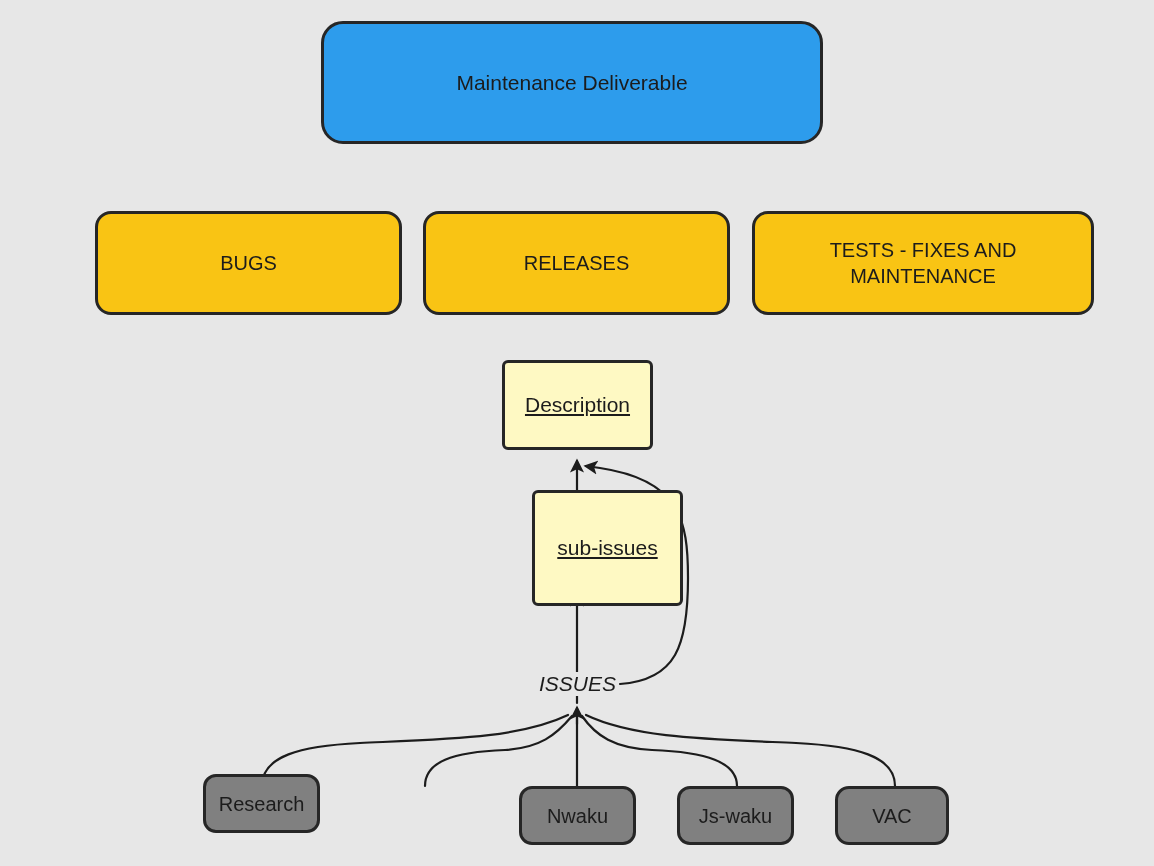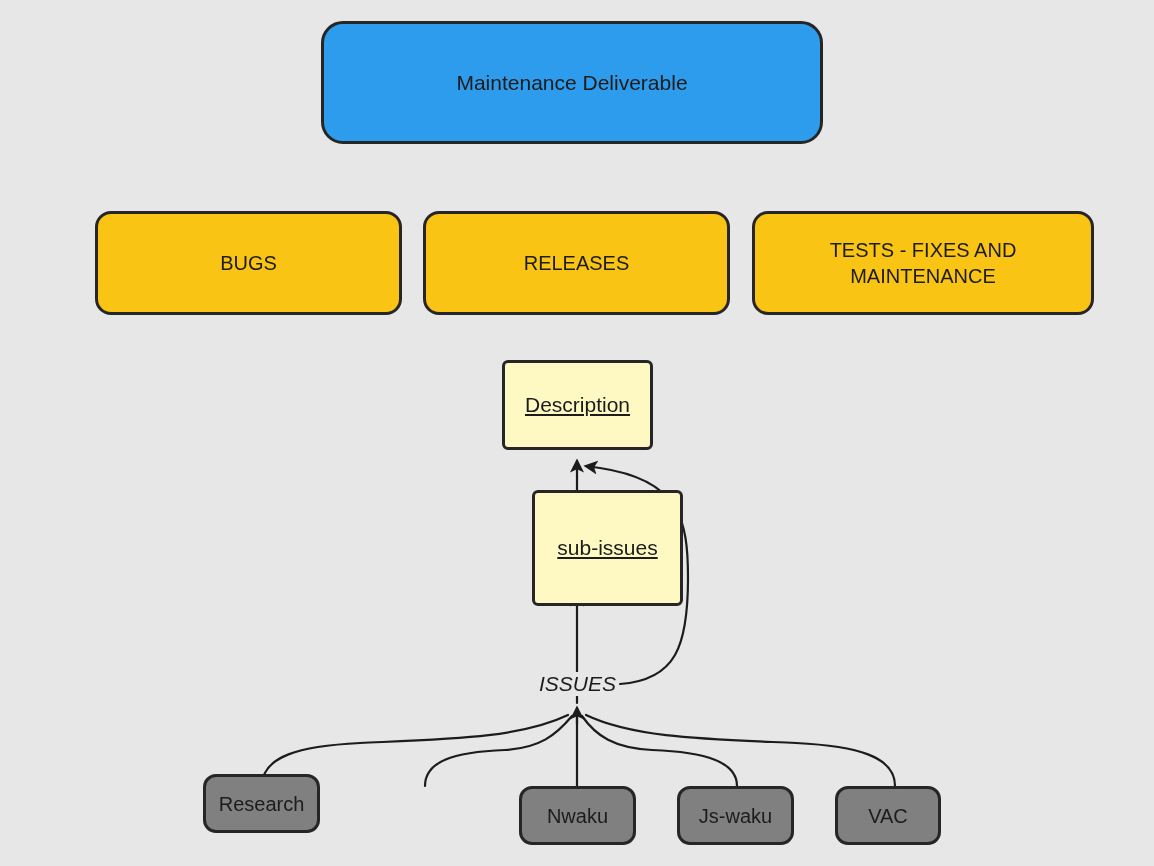--- a/index.html
+++ b/index.html
@@ -124,15 +124,15 @@
 
   <div class="edge-label" style="left:537px; top:672px;">ISSUES</div>
 
   <div class="node node-gray" style="left:203px; top:774px; width:117px; height:59px;">Research</div>
 
 
   <div class="node node-gray" style="left:519px; top:786px; width:117px; height:59px;">Nwaku</div>
 
   <div class="node node-gray" style="left:677px; top:786px; width:117px; height:59px;">Js-waku</div>
 
-  <div class="node node-gray" style="left:835px; top:786px; width:106px; height:59px;">VAC</div>
+  <div class="node node-gray" style="left:835px; top:786px; width:114px; height:59px;border-radius:14px;">VAC</div>
 
 </div>
 
 </body></html>

